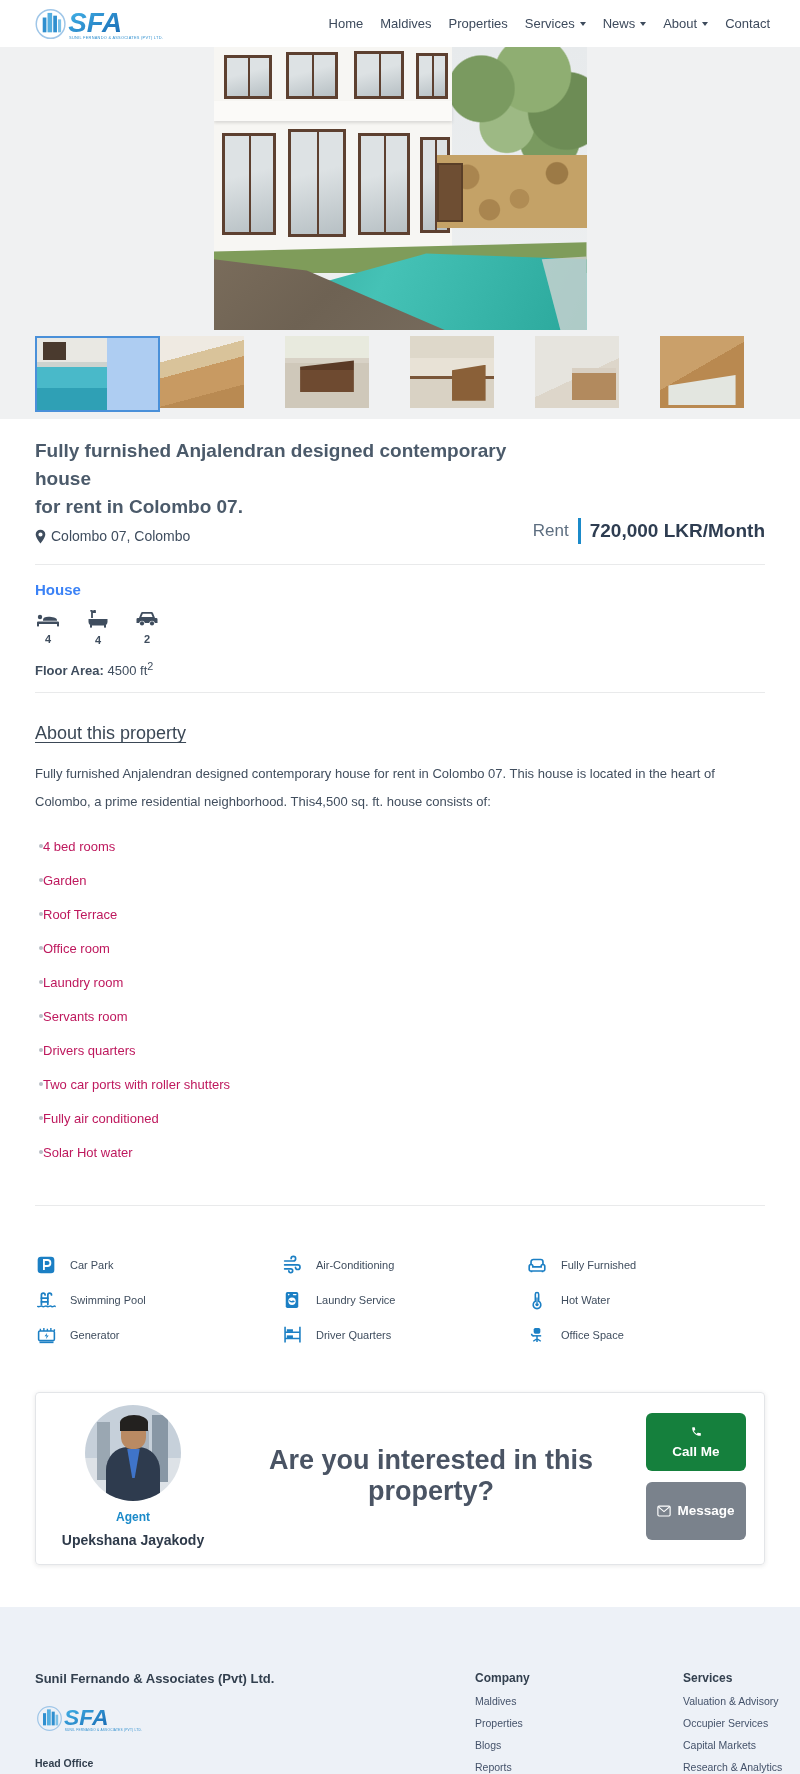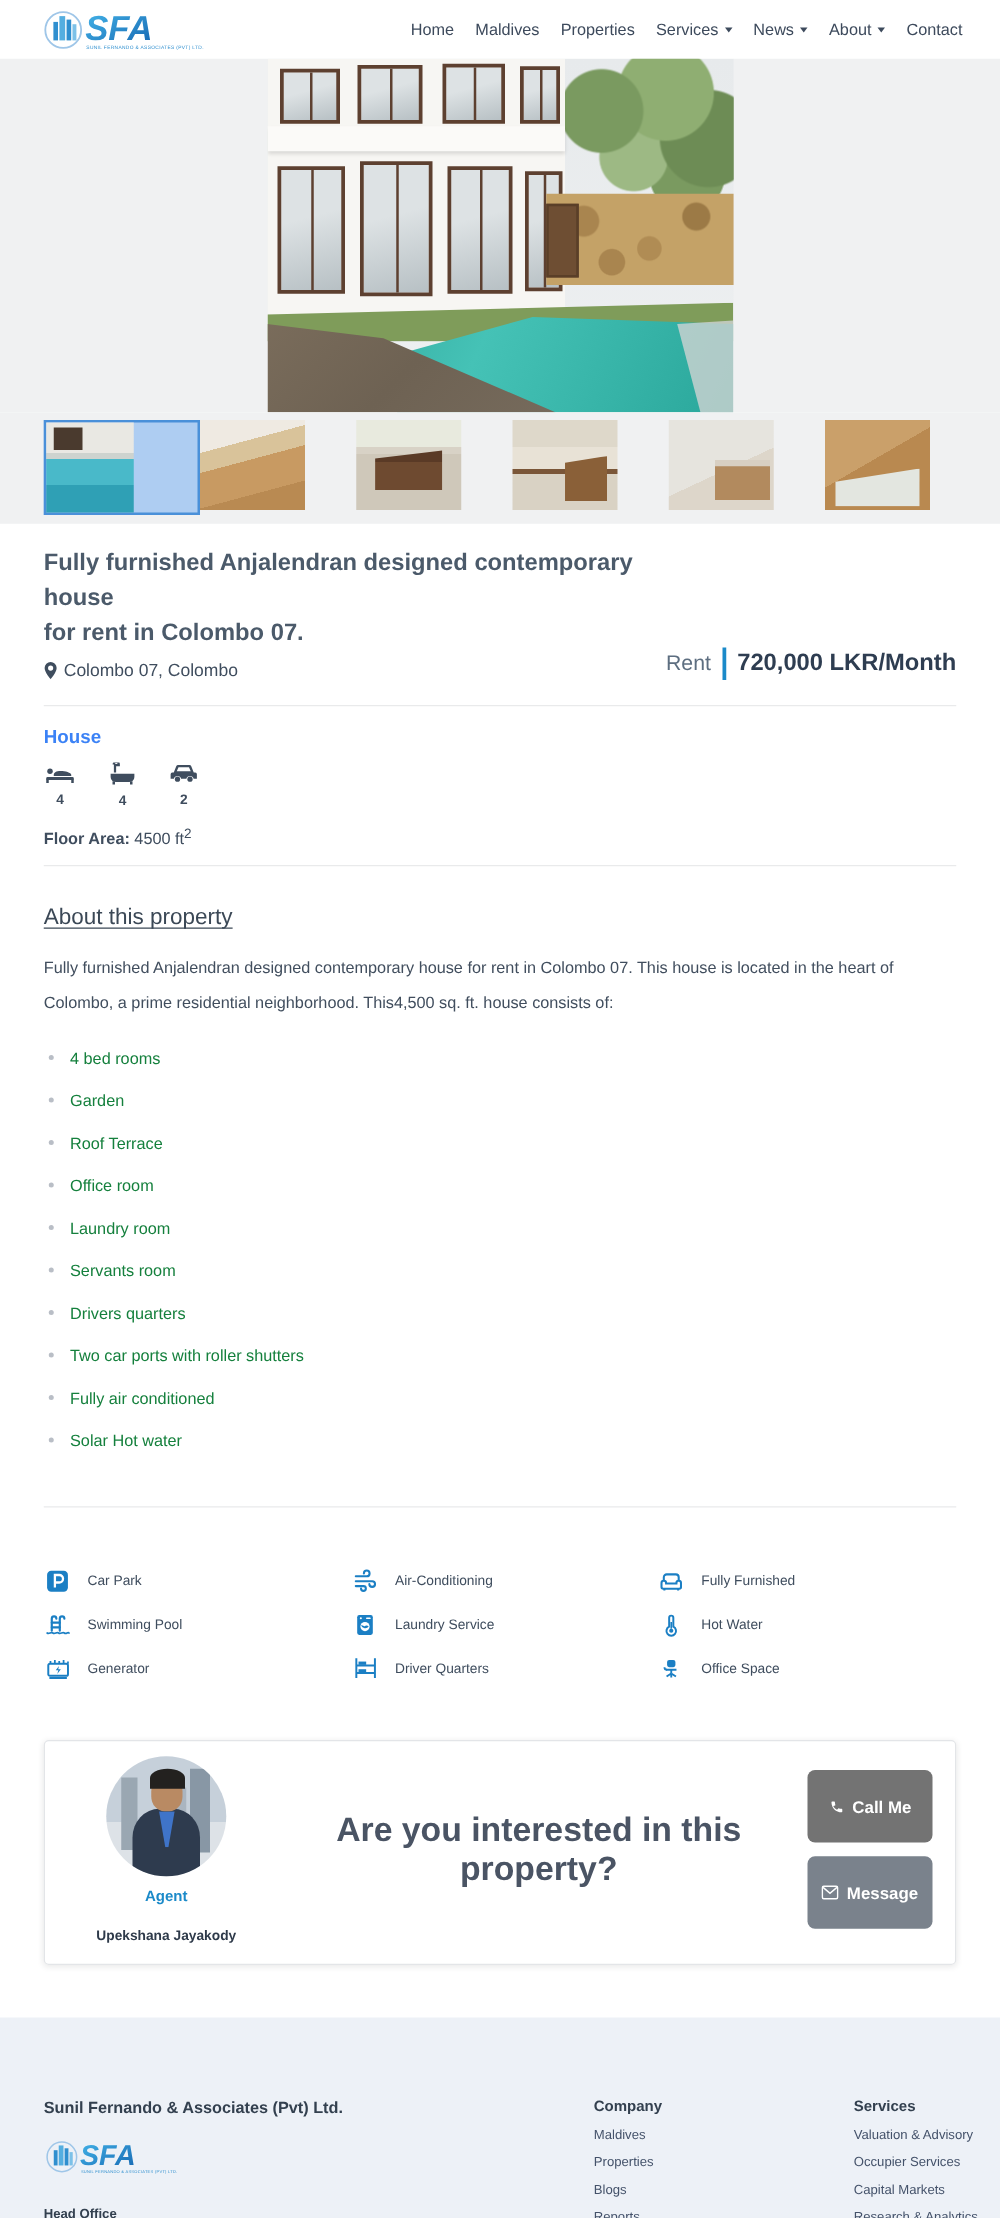--- a/index.html
+++ b/index.html
@@ -104,21 +104,21 @@
   .stat { text-align:center; }
   .stat-num { font-size:11px; font-weight:600; color:#3f4d5e; margin-top:2px; }
   .floor-row { margin-top:14px; font-size:13px; color:#3f4d5e; }
   .floor-label { font-weight:700; }
 
   
   .section-about { padding:30px 0 26px; }
   .u-heading { font-size:18px; font-weight:400; color:#3b4856; text-decoration:underline; text-underline-offset:3px; }
   .about-para { margin-top:16px; font-size:13px; line-height:2.1; color:#414e5e; max-width:720px; }
   .bullet-list { list-style:none; margin-top:24px; }
-  .bullet-list li { display:flex; align-items:center; gap:13px; margin-bottom:19px; font-size:13px; color:#15803d; }
+  .bullet-list li { display:flex; align-items:center; margin-bottom:19px; font-size:13px; color:#be185d; }
   .dot { width:4px; height:4px; border-radius:50%; background:#b9bec6; flex:0 0 4px; margin-left:4px; }
 
   
   .section-features { padding:26px 0 30px; }
   .features-grid { display:grid; grid-template-columns:246px 245px 1fr; row-gap:13px; margin-top:22px; }
   .feature { display:flex; align-items:center; gap:13px; }
   .f-icon { width:22px; height:22px; display:inline-flex; align-items:center; justify-content:center; flex:0 0 22px; }
   .f-label { font-size:11px; color:#3f4d5e; }
 
   
@@ -132,26 +132,26 @@
     background:linear-gradient(#c6d0da 0 55%, #dde2e7 55%); }
   .avatar > div { position:absolute; }
   .av-b1 { left:12%; top:18%; width:14%; height:60%; background:#9aa7b2; }
   .av-b2 { right:14%; top:10%; width:16%; height:70%; background:#8897a5; }
   .av-b3 { right:33%; top:26%; width:10%; height:50%; background:#aab5c0; }
   .av-head { left:38%; top:16%; width:26%; height:30%; border-radius:46% 46% 42% 42%; background:#b98a63; }
   .av-hair { left:36%; top:11%; width:30%; height:16%; border-radius:50% 50% 0 0; background:#23211f; }
   .av-body { left:22%; top:44%; width:56%; height:60%; border-radius:40% 40% 0 0; background:#2e3b4e; }
   .av-shirt{ left:44%; top:46%; width:13%; height:30%; background:#3f74c9; clip-path:polygon(0 0,100% 0,60% 100%,40% 100%); }
   .agent-role { margin-top:9px; font-size:12px; font-weight:700; color:#1b8ac9; }
-  .agent-name { margin-top:19px; font-size:11px; font-weight:700; color:#2e3a4a; }
+  .agent-name { margin-top:8px; font-size:14px; font-weight:700; color:#2e3a4a; }
   .card-headline { flex:1; text-align:center; font-size:27px; font-weight:700; color:#4a5464; line-height:1.15; padding:0 8px; }
   .card-buttons { width:100px; flex:0 0 100px; display:flex; flex-direction:column; gap:11px; }
   .btn { height:58px; border:none; border-radius:6px; color:#fff; font-family:inherit;
     font-size:13.5px; font-weight:700; display:flex; align-items:center; justify-content:center; gap:6px; cursor:pointer; }
-  .btn-call { background:#737373; }
+  .btn-call { background:#15803d;flex-direction:column; }
   .btn-message { background:#7a828c; }
 
   
   .site-footer { margin-top:42px; background:#edf1f7; padding-top:64px; }
   .footer-main { display:flex; margin:0 35px; }
   .footer-left { width:385px; flex:0 0 385px; }
   .footer-company-name { font-size:13px; font-weight:700; color:#33404f; }
   .footer-logo { margin-top:16px; }
   .office-block { margin-top:18px; }
   .office-label { font-size:10.5px; font-weight:700; color:#33404f; }

